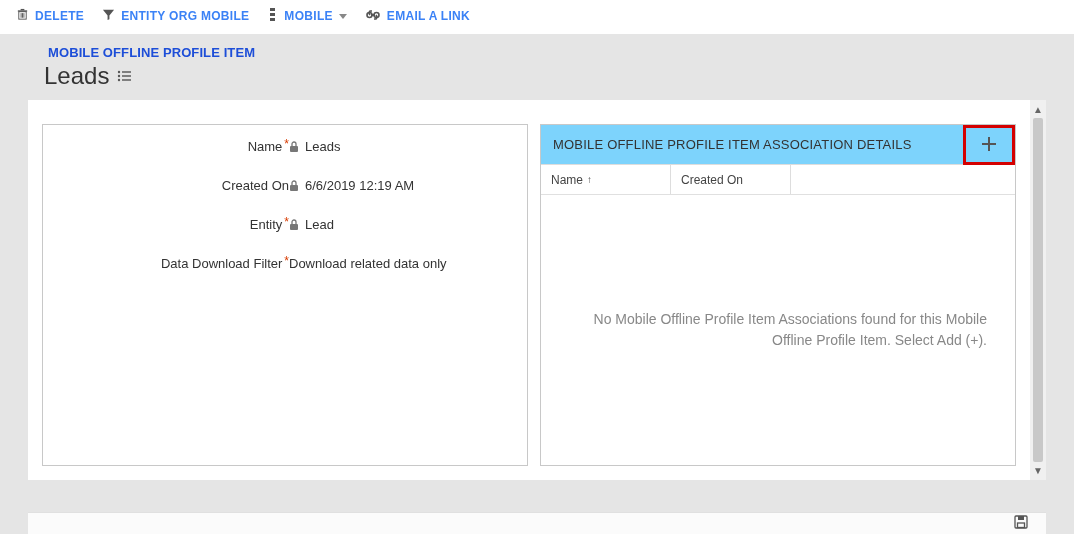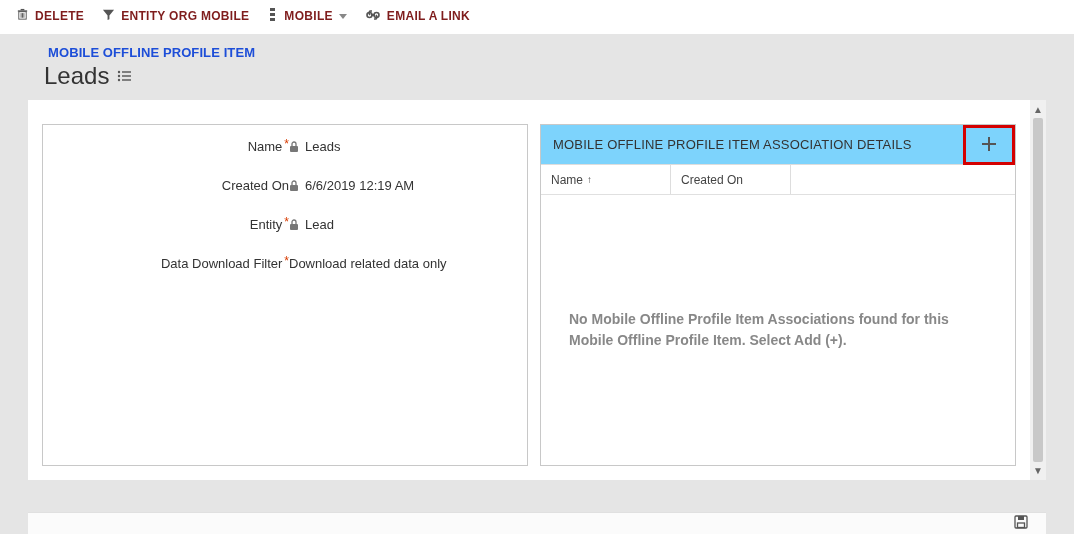--- a/index.html
+++ b/index.html
@@ -21,21 +21,21 @@
     padding: 8px 16px 10px 16px;
     background: #fff;
     border-bottom: 1px solid #e5e5e5;
   }
   .cmdbar .cmd {
     display: flex;
     align-items: center;
     gap: 6px;
     font-size: 12px;
     font-weight: 600;
-    color: #7f1d1d;
+    color: #3b82f6;
     cursor: pointer;
     letter-spacing: 0.3px;
   }
   .cmdbar .cmd svg { flex-shrink: 0; }
   .cmdbar .caret-down {
     width: 0; height: 0;
     border-left: 4px solid transparent;
     border-right: 4px solid transparent;
     border-top: 5px solid #888;
   }
@@ -187,26 +187,25 @@
   .assoc-cols .col.name { flex: 0 0 130px; }
   .assoc-cols .col.created { flex: 0 0 120px; }
   .assoc-empty {
     flex: 1;
     display: flex;
     align-items: center;
     justify-content: center;
     padding: 0 28px;
   }
   .assoc-empty p {
-    text-align: left;
+    text-align: right;
     color: #888;
     font-size: 14px;
     line-height: 1.5;
     max-width: 420px;
-    font-weight: bold;
   }
   .sort-arrow { font-size: 10px; }
 
   
   .footer-strip {
     position: absolute;
     left: 28px; right: 28px;
     bottom: 0;
     height: 22px;
     background: #fbfbfb;

